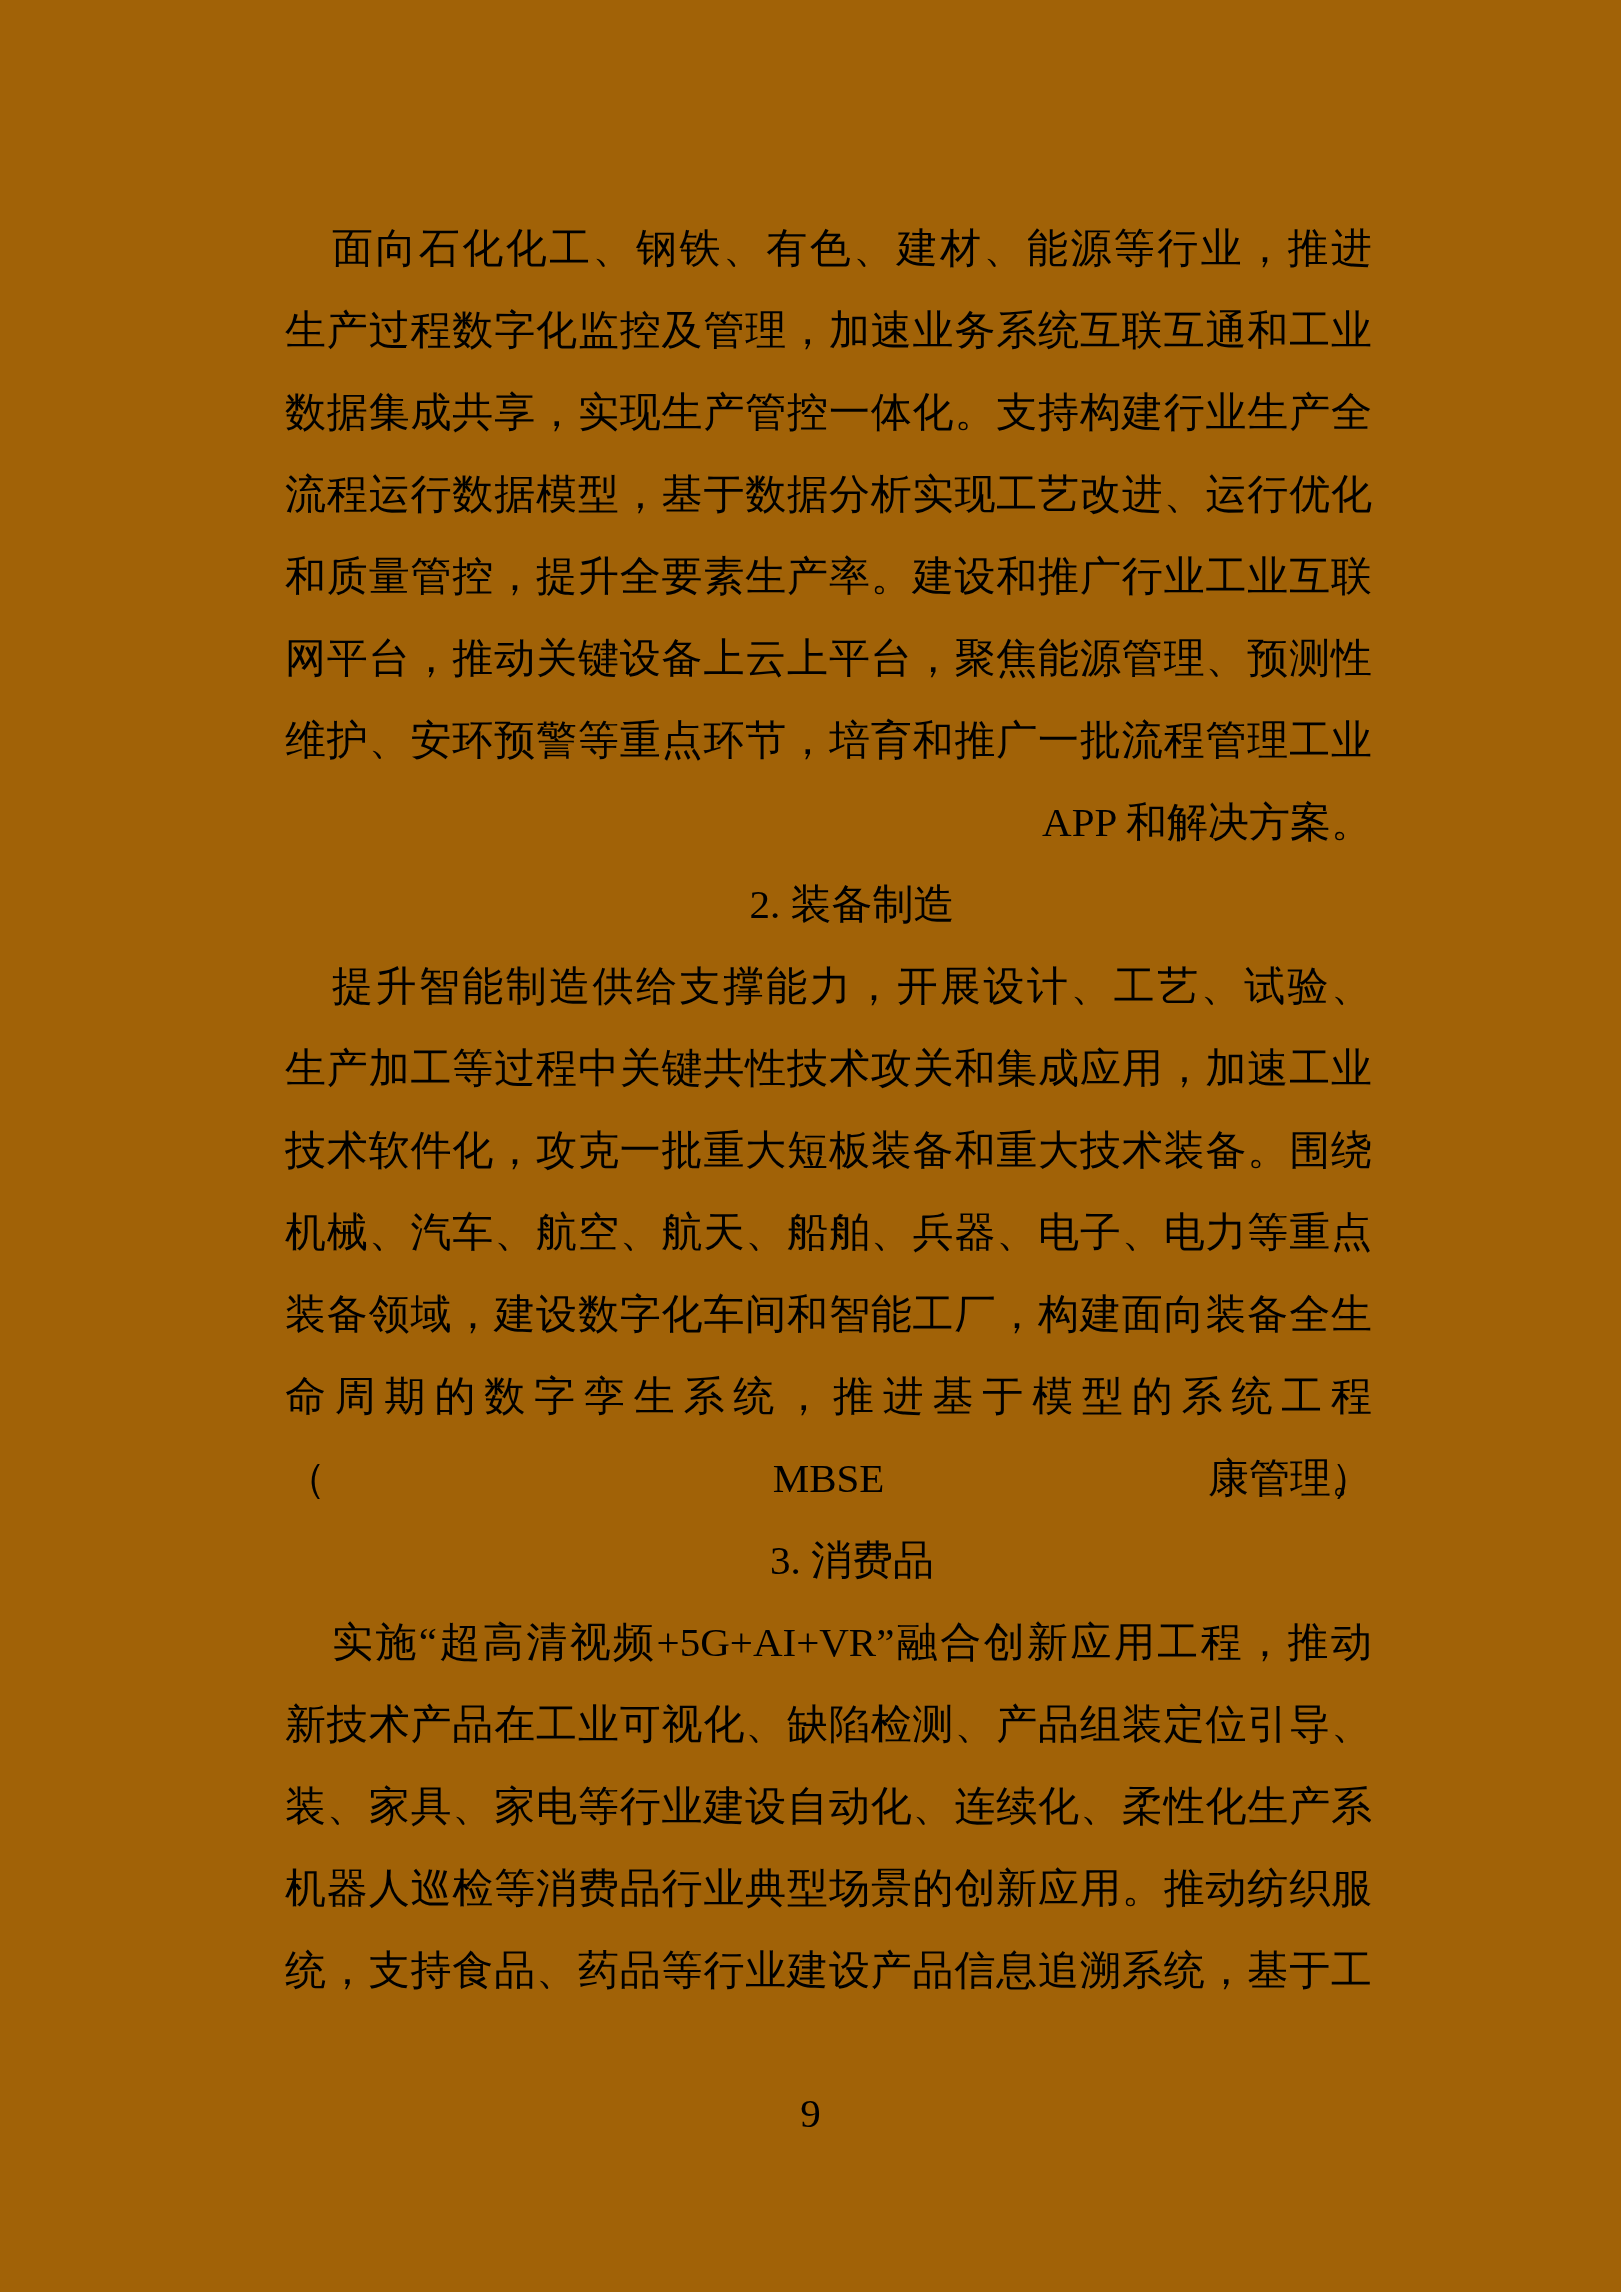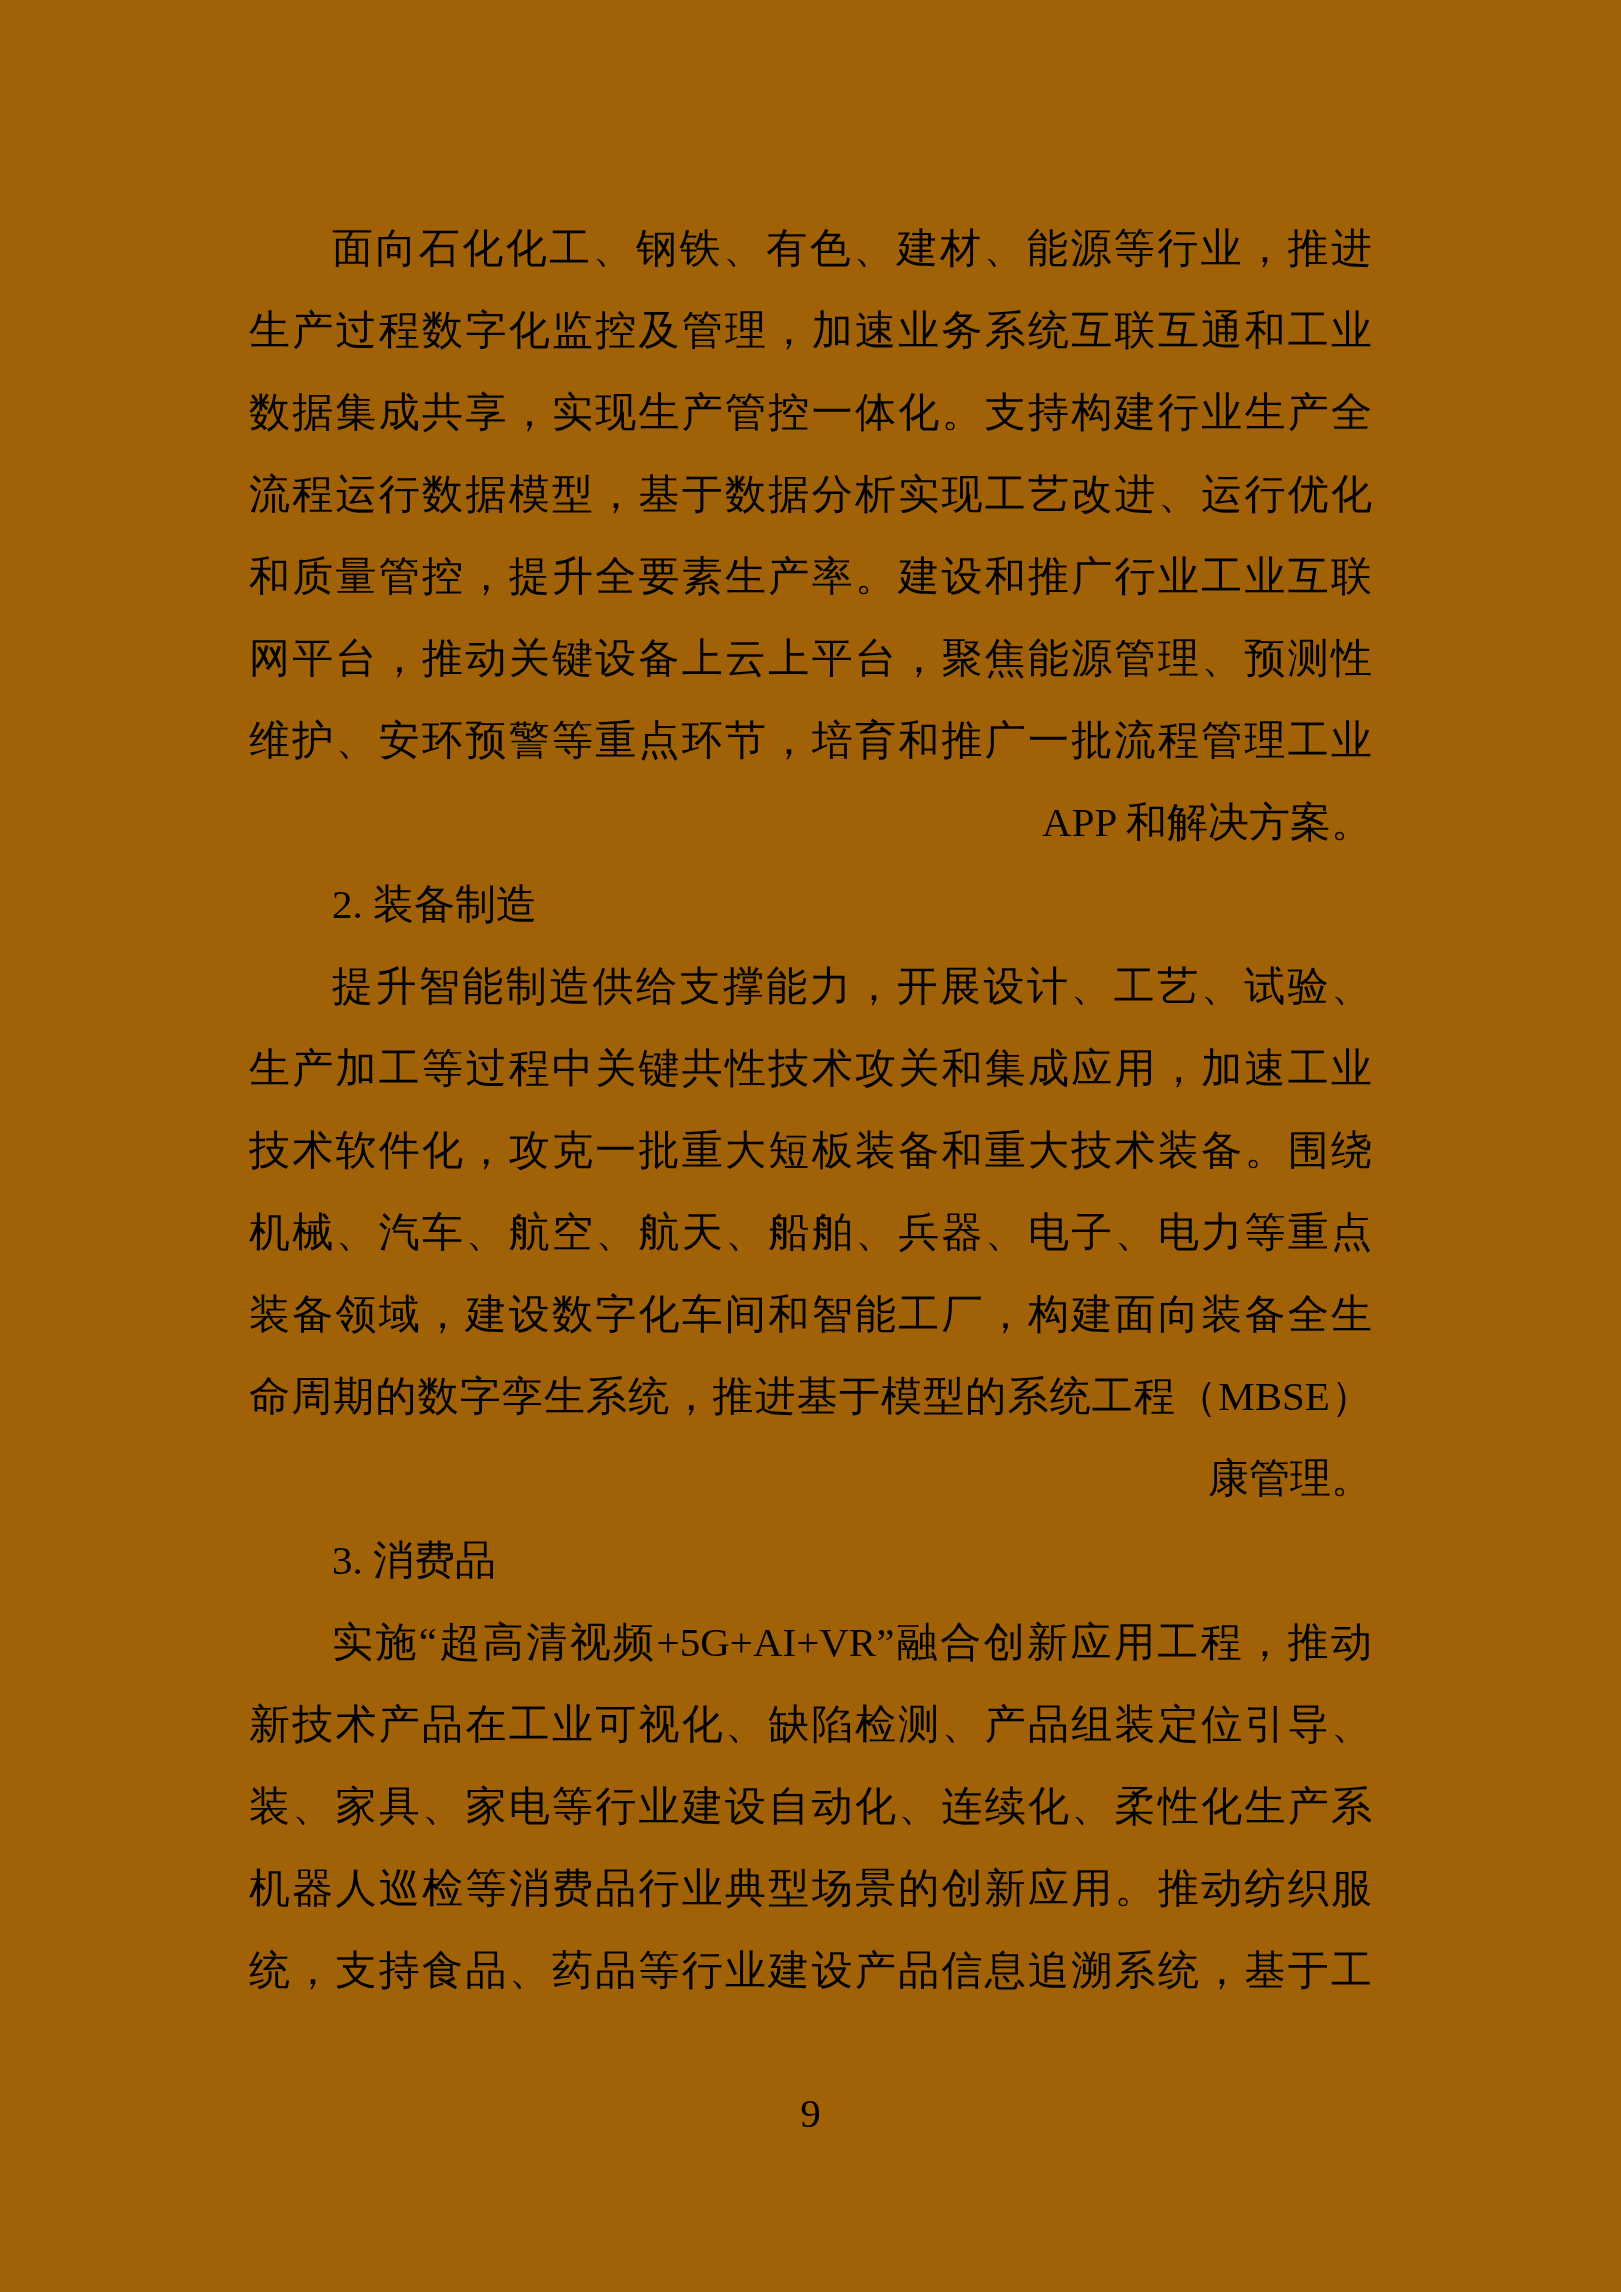--- a/index.html
+++ b/index.html
@@ -24,28 +24,29 @@
   }
   .line {
     font-size: 41px;
     height: 82px;
     line-height: 82px;
     text-align: left;
   }
   .line.justify {
     text-align: justify;
     text-align-last: justify;
+    margin-left: 36px;
   }
   .line.indent-justify {
     text-align: justify;
     text-align-last: justify;
     text-indent: 83px;
   }
   .line.indent-left {
-    text-align: left;
+    text-align: center;
     text-indent: 83px;
   }
   .line.left {
     text-align: right;
   }
   .page-number {
     position: absolute;
     top: 2086px;
     left: 0;
     width: 100%;

